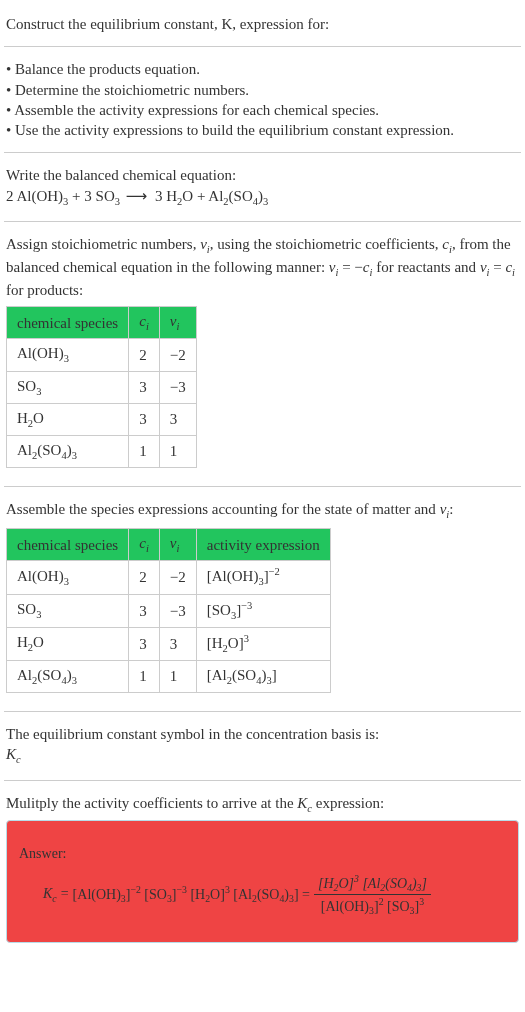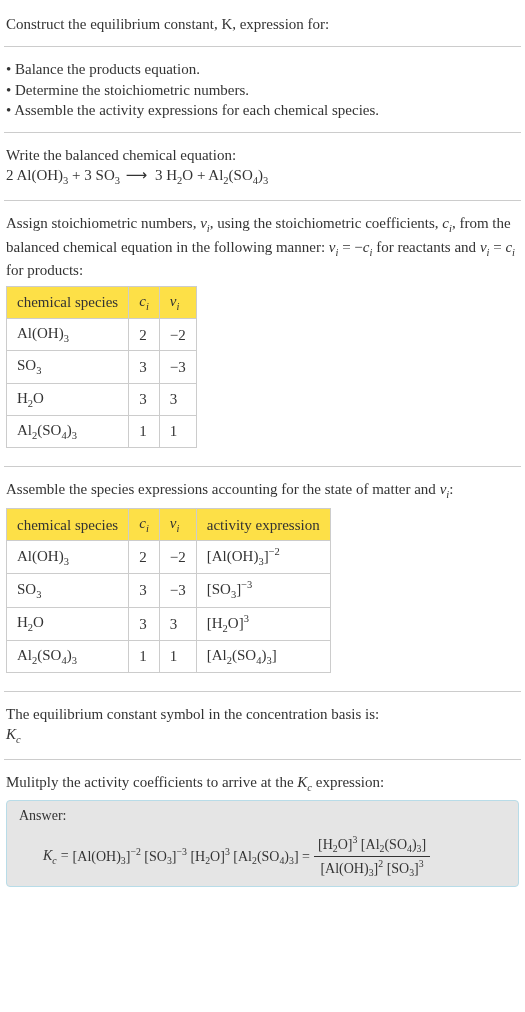--- a/index.html
+++ b/index.html
@@ -27,39 +27,40 @@
       margin: 6px 0;
       background: #fff;
     }
     table.data th, table.data td {
       border: 1px solid #ccc;
       padding: 4px 10px;
       text-align: left;
       font-weight: normal;
       vertical-align: middle;
     }
-    table.data th { background: #fde047; }
+    table.data th { background: #22c55e; }
     .center { text-align: center; }
     .answer-box {
-      background: #e5e5e5;
+      background: #ef4444;
       border: 1px solid #b8dce8;
       border-radius: 4px;
-      padding: 6px 12px;
+      padding: 24px 12px;
       margin-top: 4px;
     }
     .answer-label { font-size: 14px; margin-bottom: 8px; }
     .frac {
       display: inline-block;
       vertical-align: middle;
       text-align: center;
     }
     .frac .num {
       display: block;
       border-bottom: 1px solid #333;
       padding: 0 4px;
+      font-style: italic;
     }
     .frac .den {
       display: block;
       padding: 0 4px;
     }
     .eq-line {
       display: flex;
       align-items: center;
       flex-wrap: nowrap;
       gap: 4px;
@@ -75,20 +76,21 @@
     <span>Construct the equilibrium constant, K, expression for:</span>
   </div>
 </div>
 
 <hr class="sep">
 
 <div class="section">
   <div>• Balance the products equation.</div>
   <div>• Determine the stoichiometric numbers.</div>
   <div>• Assemble the activity expressions for each chemical species.</div>
+  <div>• Use the activity expressions to build the equilibrium constant expression.</div>
 </div>
 
 <hr class="sep">
 
 <div class="section">
   <div>Write the balanced chemical equation:</div>
   <div>
     <span>2 Al(OH)</span><sub>3</sub><span> + 3 SO</span><sub>3</sub><span class="arrow">  ⟶  </span><span>3 H</span><sub>2</sub><span>O + Al</span><sub>2</sub><span>(SO</span><sub>4</sub><span>)</span><sub>3</sub>
   </div>
 </div>

